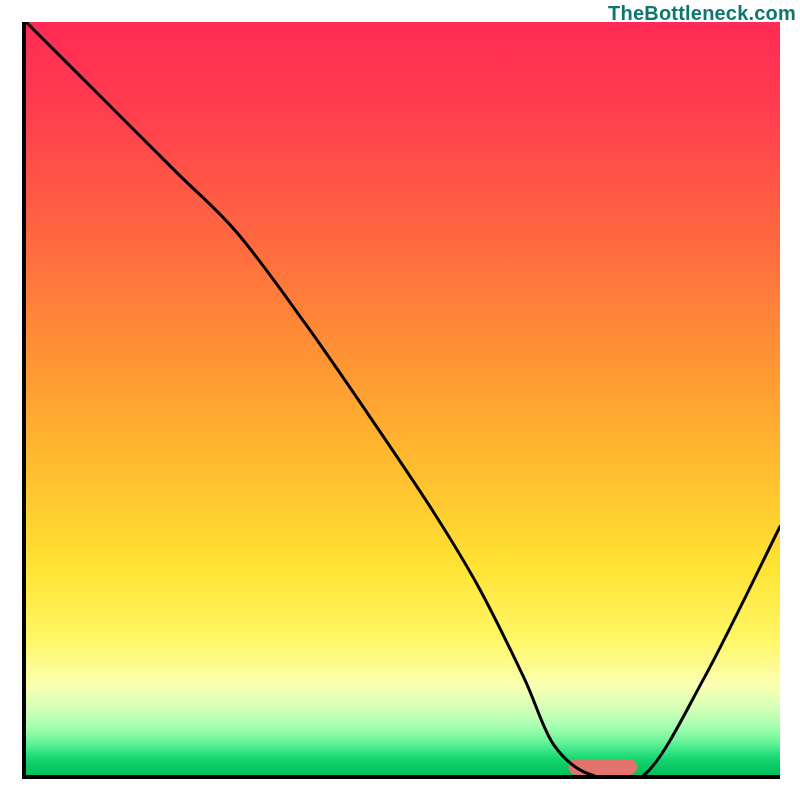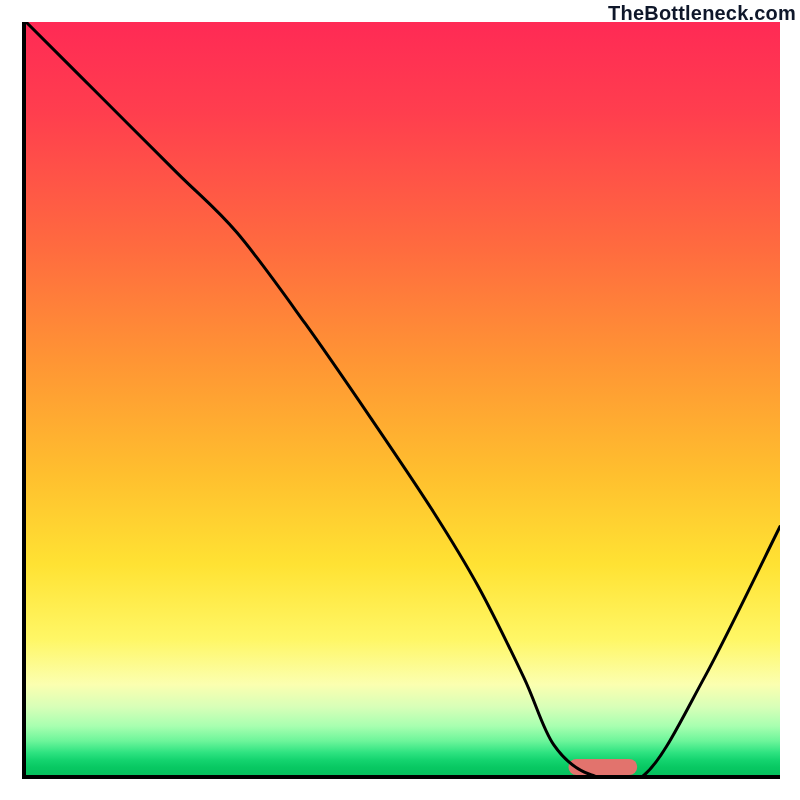--- a/index.html
+++ b/index.html
@@ -68,21 +68,21 @@
     stroke-width: 16;
     stroke-linecap: round;
     fill: none;
   }
   .watermark {
     position: absolute;
     top: 2px;
     right: 4px;
     font-size: 20px;
     font-weight: 600;
-    color: #0f172a;
+    color: #0f766e;
     letter-spacing: 0.2px;
     user-select: none;
   }
 </style>
 </head>
 <body>
 
 <div class="chart-wrap">
 
   <div class="plot-area">

